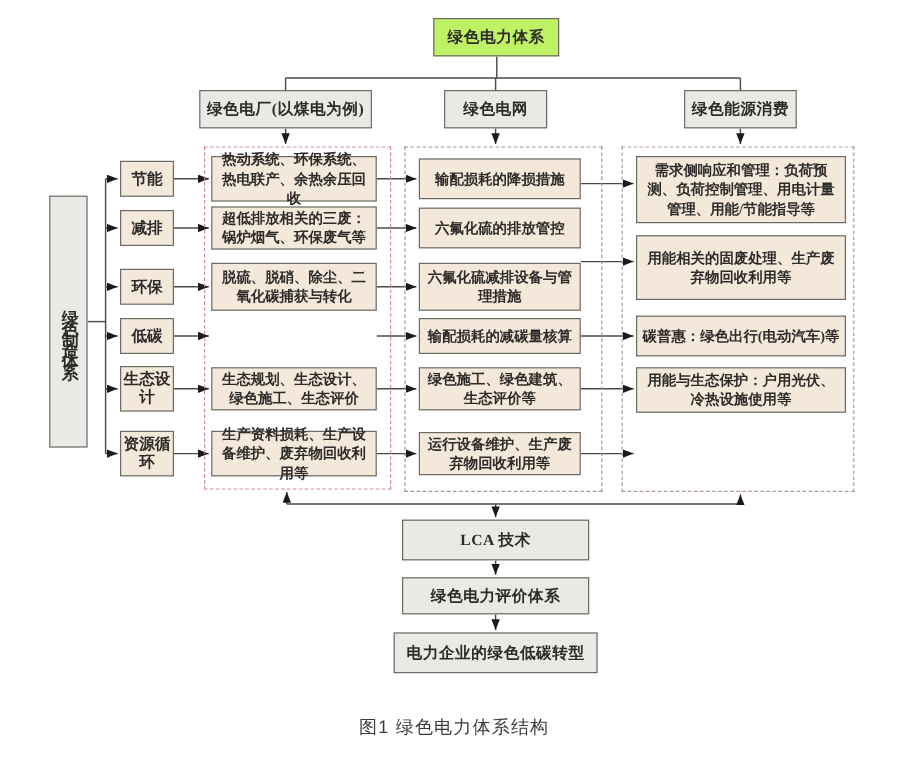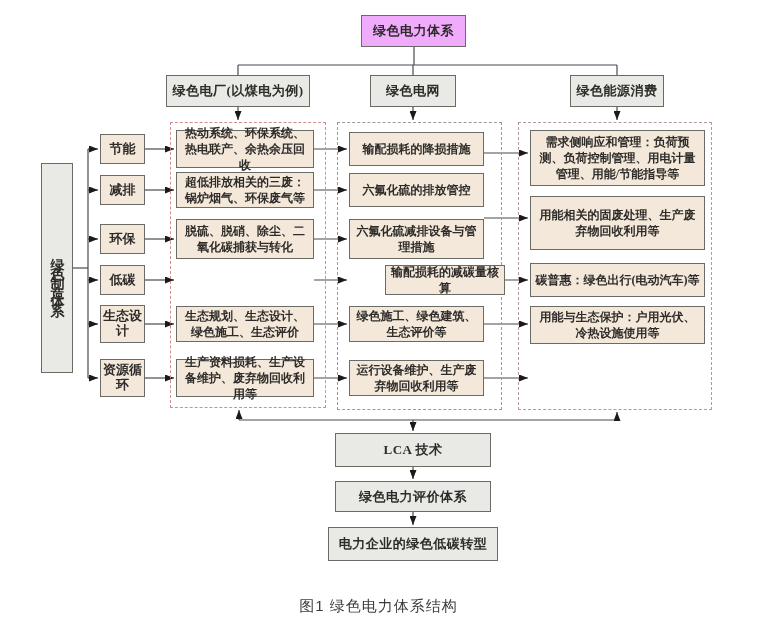--- a/index.html
+++ b/index.html
@@ -7,21 +7,21 @@
     position:relative;width:757px;height:631px;background:#ffffff;
     font-family:"Liberation Serif","DejaVu Serif",serif;color:#2e2c2a;overflow:hidden;
   }
   #connectors{position:absolute;left:0;top:0;width:757px;height:631px;}
   .box{
     position:absolute;box-sizing:border-box;display:flex;align-items:center;justify-content:center;
     text-align:center;border:1px solid #6b6b66;font-weight:bold;
   }
   .tan{background:#f4e8da;}
   .gray{background:#e9e9e5;}
-  .green{background:#f0abfc;}
+  .green{background:#bef264;}
   .content{font-size:12px;line-height:1.35;padding:1px 4px;}
   .cat{font-size:13px;line-height:1.15;padding:1px 2px;}
   .hdr{font-size:13px;letter-spacing:0.5px;}
   .dashed{position:absolute;box-sizing:border-box;background:transparent;}
   .dash-plant{border:1px dashed #cf8f8f;}
   .dash-grid{border:1px dashed #9a9a98;}
   .dash-consume{border:1px dashed #b39a96;}
   .vert{writing-mode:vertical-rl;font-size:14px;letter-spacing:9px;padding-top:12px;}
   #caption{position:absolute;left:0;right:0;top:597px;text-align:center;font-size:15px;
     color:#3c3c3c;letter-spacing:1px;font-family:"Liberation Sans","DejaVu Sans",sans-serif;}
@@ -107,21 +107,21 @@
 
   <div class="box tan content" style="left:176px;top:130px;width:138px;height:38px;">热动系统、环保系统、热电联产、余热余压回收</div>
   <div class="box tan content" style="left:176px;top:172px;width:138px;height:36px;">超低排放相关的三废：锅炉烟气、环保废气等</div>
   <div class="box tan content" style="left:176px;top:219px;width:138px;height:40px;">脱硫、脱硝、除尘、二氧化碳捕获与转化</div>
   <div class="box tan content" style="left:176px;top:306px;width:138px;height:36px;">生态规划、生态设计、绿色施工、生态评价</div>
   <div class="box tan content" style="left:176px;top:359px;width:138px;height:38px;">生产资料损耗、生产设备维护、废弃物回收利用等</div>
 
   <div class="box tan content" style="left:349px;top:132px;width:135px;height:34px;">输配损耗的降损措施</div>
   <div class="box tan content" style="left:349px;top:173px;width:135px;height:34px;">六氟化硫的排放管控</div>
   <div class="box tan content" style="left:349px;top:219px;width:135px;height:40px;">六氟化硫减排设备与管理措施</div>
-  <div class="box tan content" style="left:349px;top:265px;width:120px;height:30px;margin-left:36px;">输配损耗的减碳量核算</div>
+  <div class="box tan content" style="left:349px;top:265px;width:135px;height:30px;">输配损耗的减碳量核算</div>
   <div class="box tan content" style="left:349px;top:306px;width:135px;height:36px;">绿色施工、绿色建筑、生态评价等</div>
   <div class="box tan content" style="left:349px;top:360px;width:135px;height:36px;">运行设备维护、生产废弃物回收利用等</div>
 
   <div class="box tan content" style="left:530px;top:130px;width:175px;height:56px;">需求侧响应和管理：负荷预测、负荷控制管理、用电计量管理、用能/节能指导等</div>
   <div class="box tan content" style="left:530px;top:196px;width:175px;height:54px;">用能相关的固废处理、生产废弃物回收利用等</div>
   <div class="box tan content" style="left:530px;top:263px;width:175px;height:34px;">碳普惠：绿色出行(电动汽车)等</div>
   <div class="box tan content" style="left:530px;top:306px;width:175px;height:38px;">用能与生态保护：户用光伏、冷热设施使用等</div>
 
   <div class="box gray hdr" style="left:335px;top:433px;width:156px;height:34px;">LCA 技术</div>
   <div class="box gray hdr" style="left:335px;top:481px;width:156px;height:31px;">绿色电力评价体系</div>

